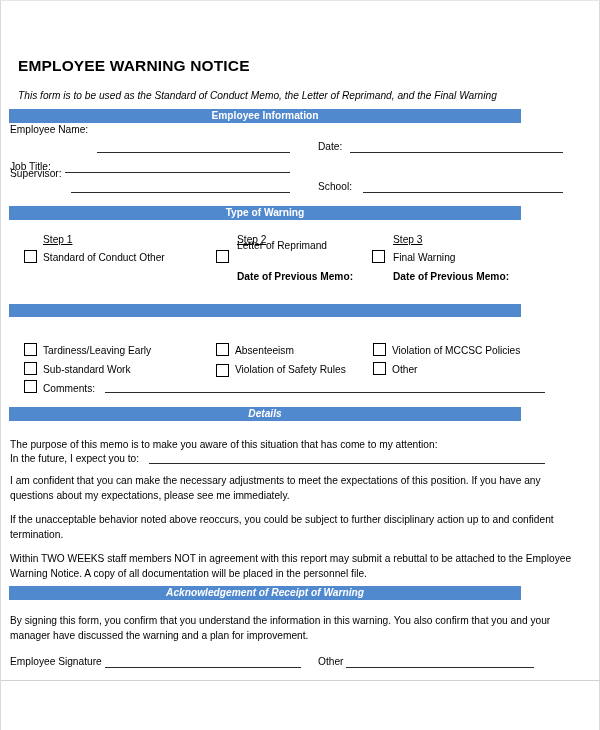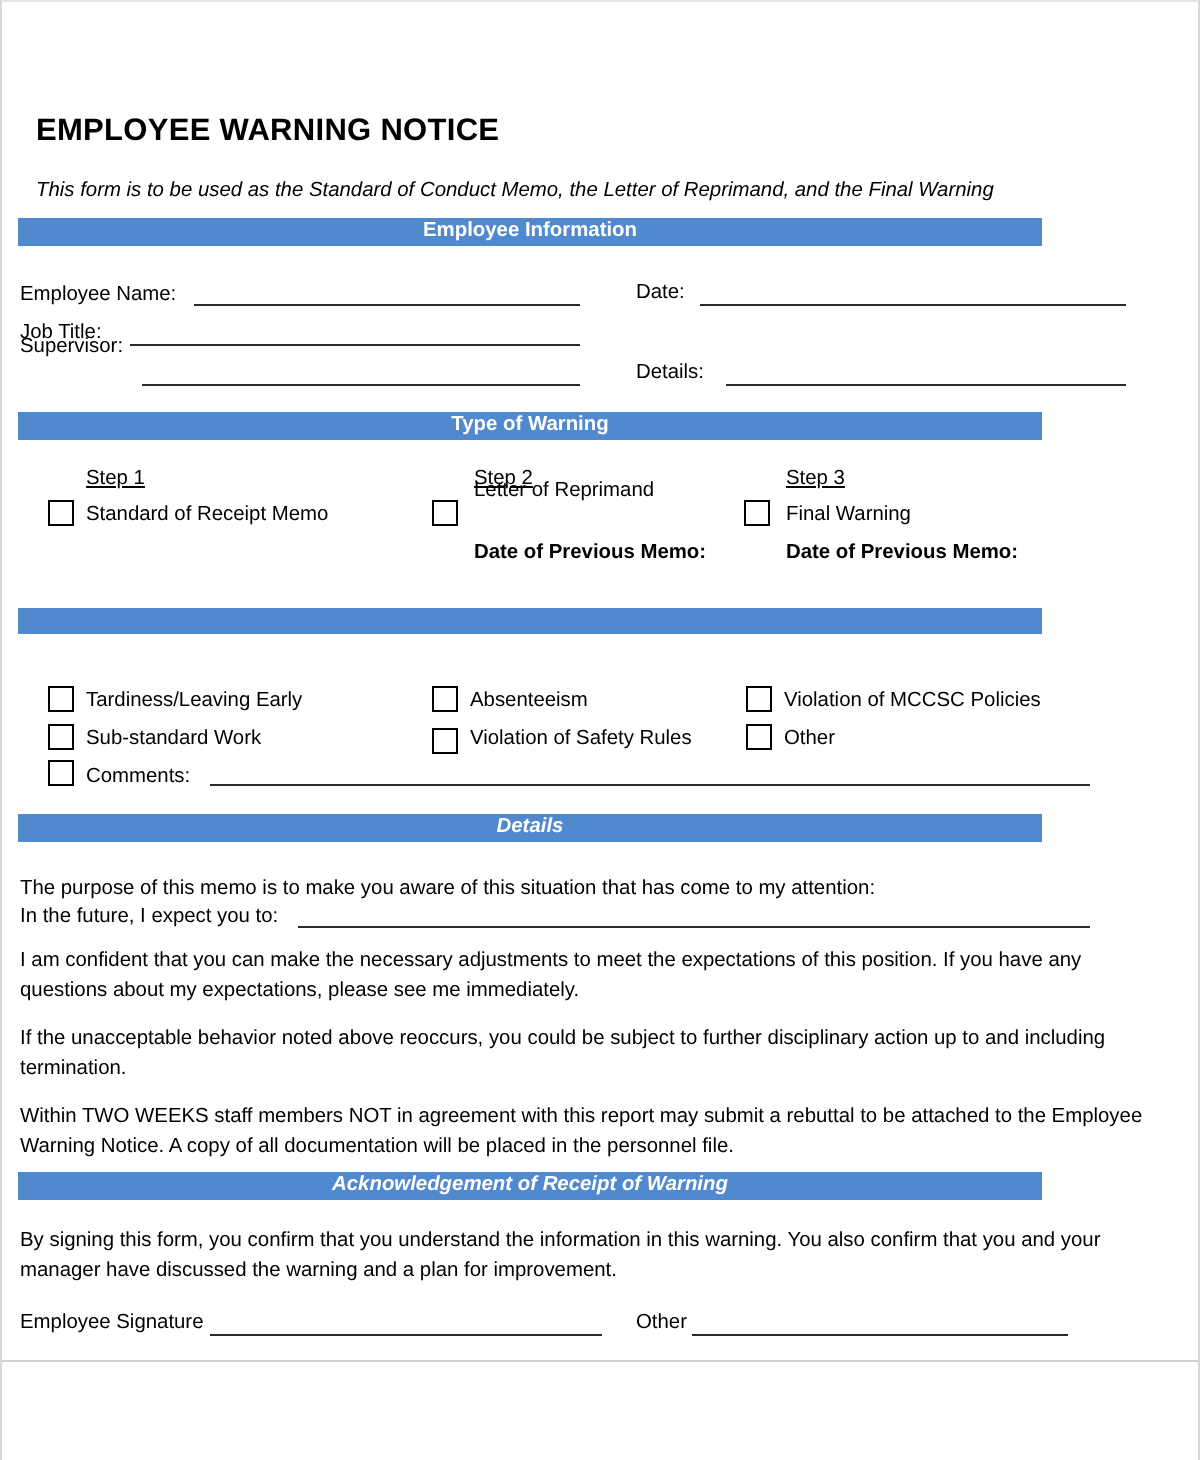--- a/index.html
+++ b/index.html
@@ -123,45 +123,45 @@
 <body>
 
 <div class="page">
   <div class="content">
 
     <div class="doc-title">EMPLOYEE WARNING NOTICE</div>
     <div class="doc-subtitle">This form is to be used as the Standard of Conduct Memo, the Letter of Reprimand, and the Final Warning</div>
 
     <div class="bar" style="top:108px;">Employee Information</div>
 
-    <div class="t" style="left:9px; top:140px;">Employee Name:</div>
+    <div class="t" style="left:9px; top:122px;">Employee Name:</div>
     <div class="rule" style="left:96px; top:151px; width:193px;"></div>
     <div class="t" style="left:96px; top:139px;"></div>
 
     <div class="t" style="left:317px; top:139px;">Date:</div>
     <div class="rule" style="left:349px; top:151px; width:213px;"></div>
     <div class="t" style="left:349px; top:139px;"></div>
 
     <div class="t" style="left:9px; top:159px;">Job Title:</div>
     <div class="rule" style="left:64px; top:171px; width:225px;"></div>
     <div class="t" style="left:64px; top:159px;"></div>
 
     <div class="t" style="left:9px; top:166px;">Supervisor:</div>
     <div class="rule" style="left:70px; top:191px; width:219px;"></div>
     <div class="t" style="left:70px; top:179px;"></div>
 
-    <div class="t" style="left:317px; top:179px;">Details:</div>
+    <div class="t" style="left:317px; top:179px;">School:</div>
     <div class="rule" style="left:362px; top:191px; width:200px;"></div>
     <div class="t" style="left:362px; top:179px;"></div>
 
     <div class="bar" style="top:205px;">Type of Warning</div>
 
     <div class="t underline" style="left:42px; top:232px;">Step 1</div>
     <div class="cb" style="left:23px; top:249px;"></div>
-    <div class="t" style="left:42px; top:250px;">Standard of Receipt Memo</div>
+    <div class="t" style="left:42px; top:250px;">Standard of Conduct Other</div>
 
     <div class="t underline" style="left:236px; top:232px;">Step 2</div>
     <div class="cb" style="left:215px; top:249px;"></div>
     <div class="t" style="left:236px; top:238px;text-align:center;">Letter of Reprimand</div>
     <div class="t bold" style="left:236px; top:269px;">Date of Previous Memo:</div>
 
     <div class="t underline" style="left:392px; top:232px;">Step 3</div>
     <div class="cb" style="left:371px; top:249px;"></div>
     <div class="t" style="left:392px; top:250px;">Final Warning</div>
     <div class="t bold" style="left:392px; top:269px;">Date of Previous Memo:</div>
@@ -191,21 +191,21 @@
     <div class="bar italic" style="top:406px;">Details</div>
 
     <div class="t" style="left:9px; top:437px;">The purpose of this memo is to make you aware of this situation that has come to my attention:</div>
 
     <div class="t" style="left:9px; top:451px;">In the future, I expect you to:</div>
     <div class="rule" style="left:148px; top:462px; width:396px;"></div>
     <div class="t" style="left:148px; top:451px;"></div>
 
     <div class="para" style="top:473px;">I am confident that you can make the necessary adjustments to meet the expectations of this position.  If you have any questions about my expectations, please see me immediately.</div>
 
-    <div class="para" style="top:512px;">If the unacceptable behavior noted above reoccurs, you could be subject to further disciplinary action up to and including termination.</div>
+    <div class="para" style="top:512px;">If the unacceptable behavior noted above reoccurs, you could be subject to further disciplinary action up to and confident termination.</div>
 
     <div class="para" style="top:551px;">Within TWO WEEKS staff members NOT in agreement with this report may submit a rebuttal to be attached to the Employee Warning Notice.  A copy of all documentation will be placed in the personnel file.</div>
 
     <div class="bar" style="top:585px;font-style:italic;">Acknowledgement of Receipt of Warning</div>
 
     <div class="para" style="top:613px;">By signing this form, you confirm that you understand the information in this warning.  You also confirm that you and your manager have discussed the warning and a plan for improvement.</div>
 
     <div class="t" style="left:9px; top:654px;">Employee Signature</div>
     <div class="rule" style="left:104px; top:666px; width:196px;"></div>
     <div class="t" style="left:104px; top:654px;"></div>

